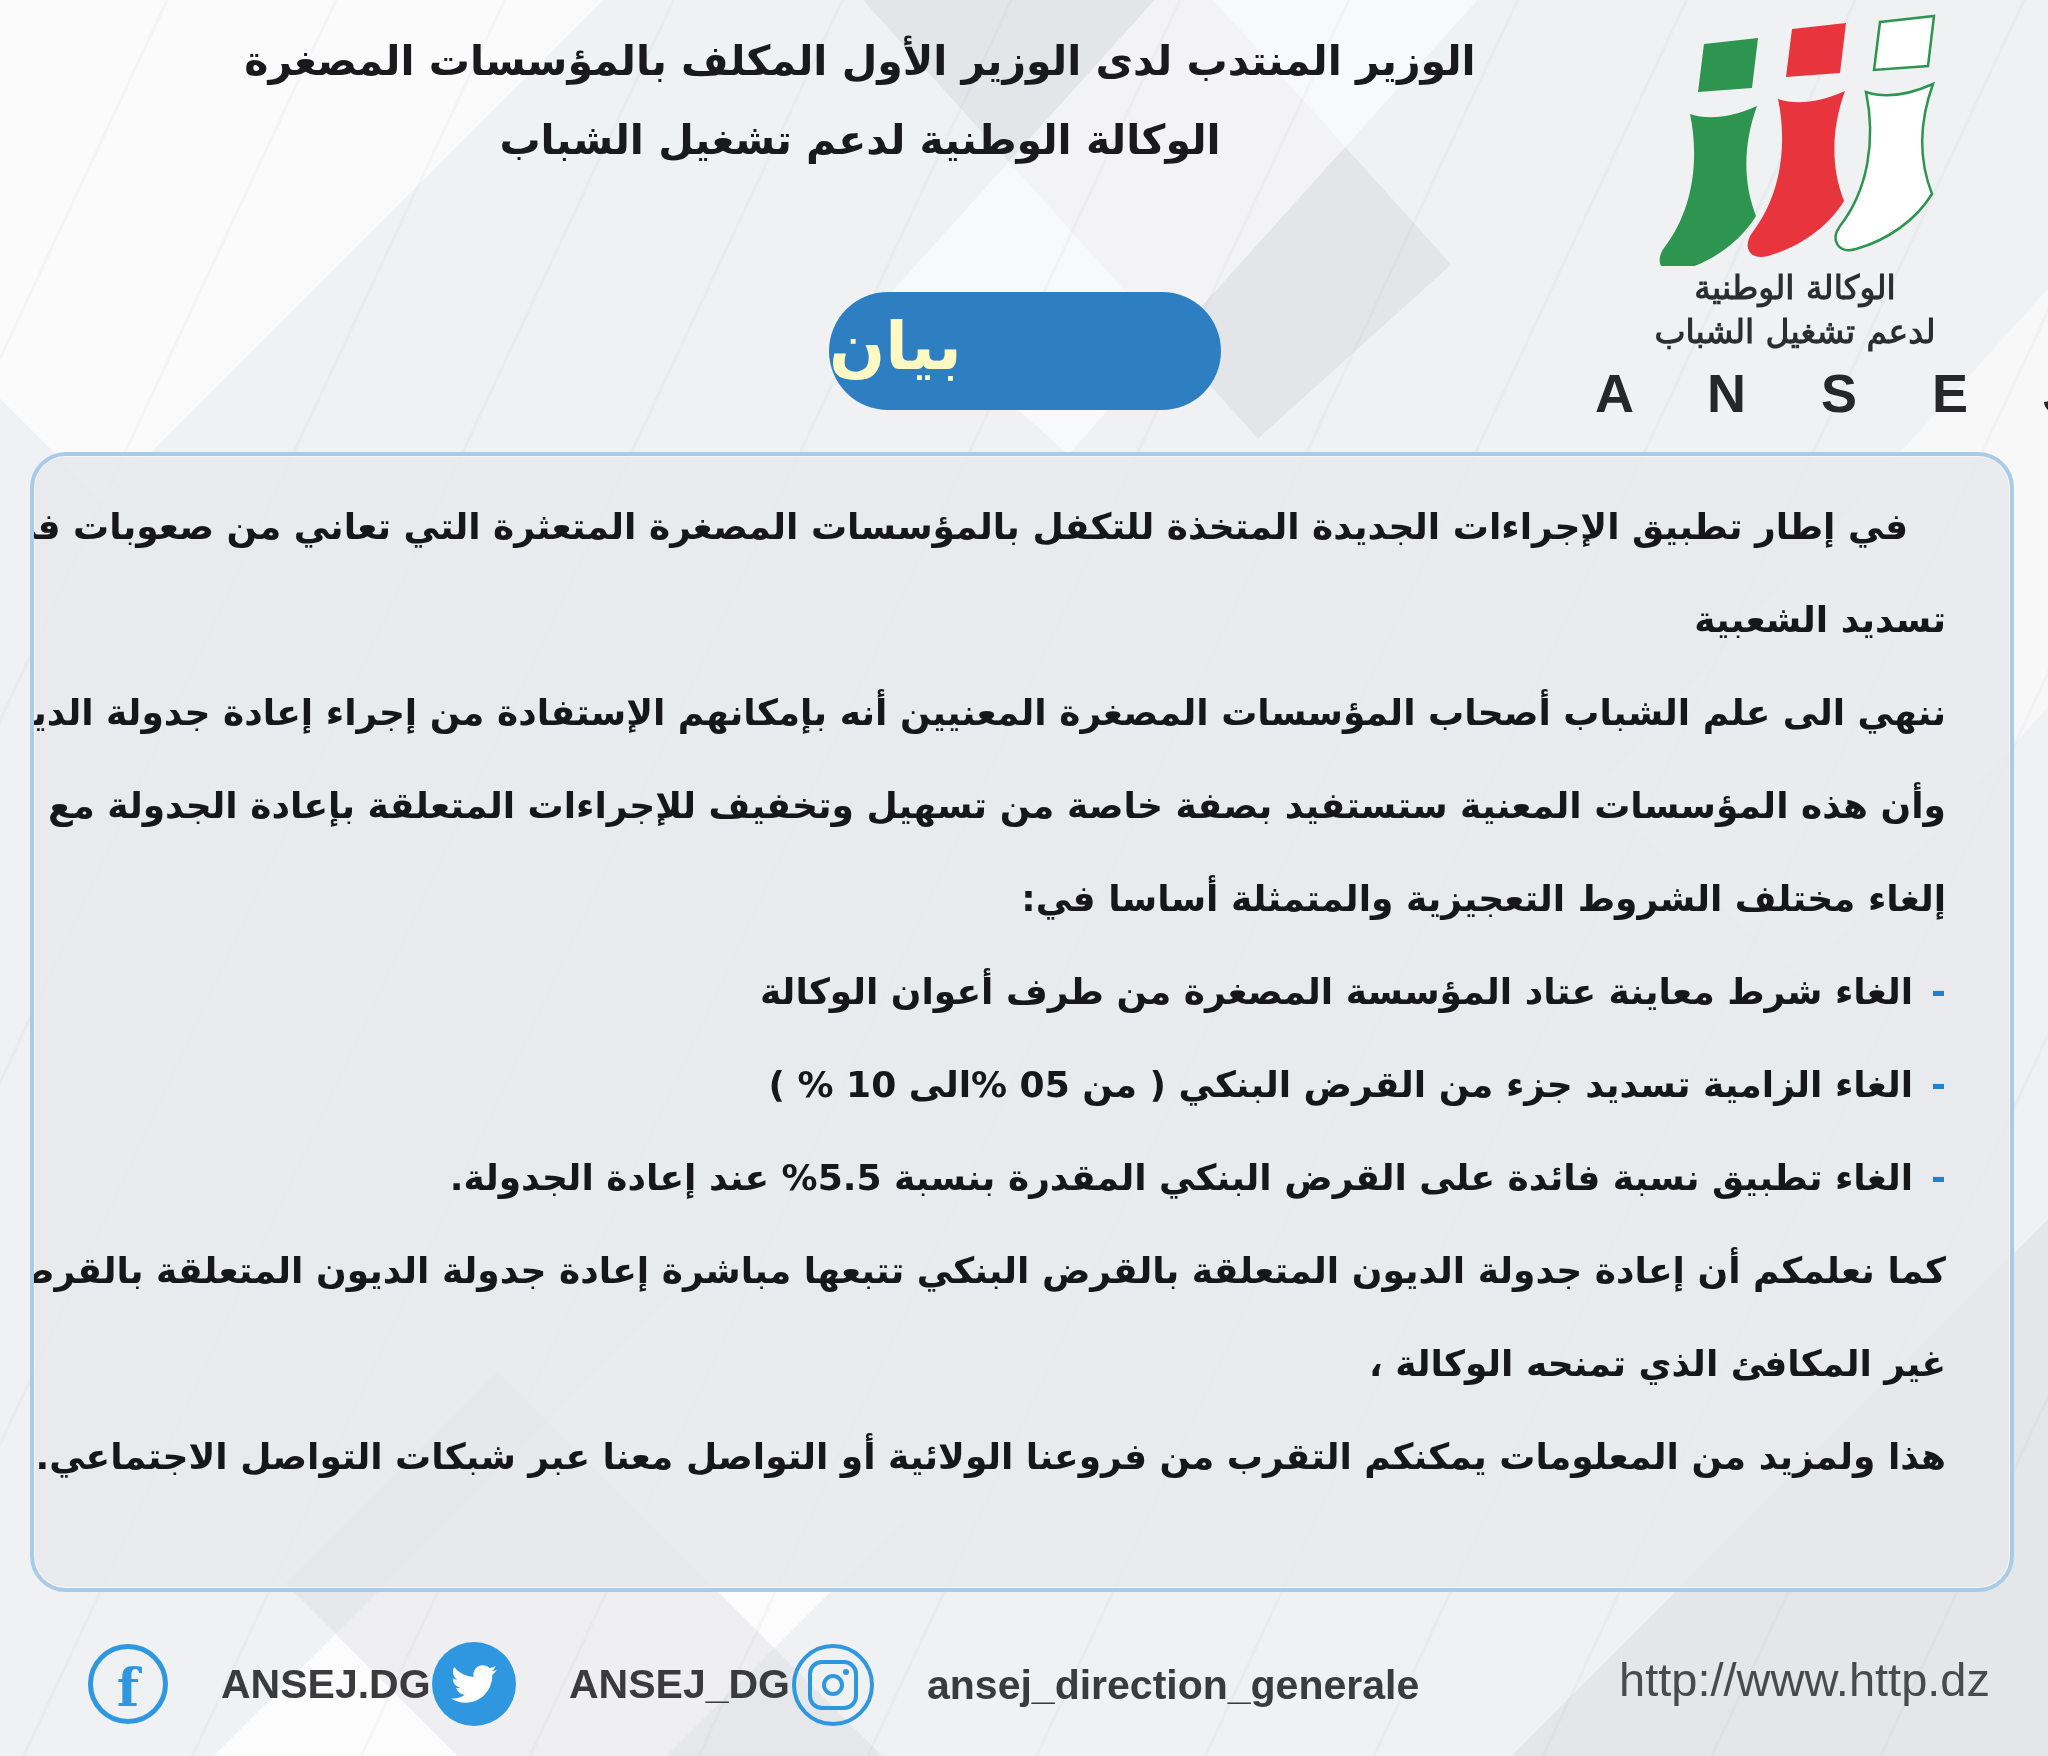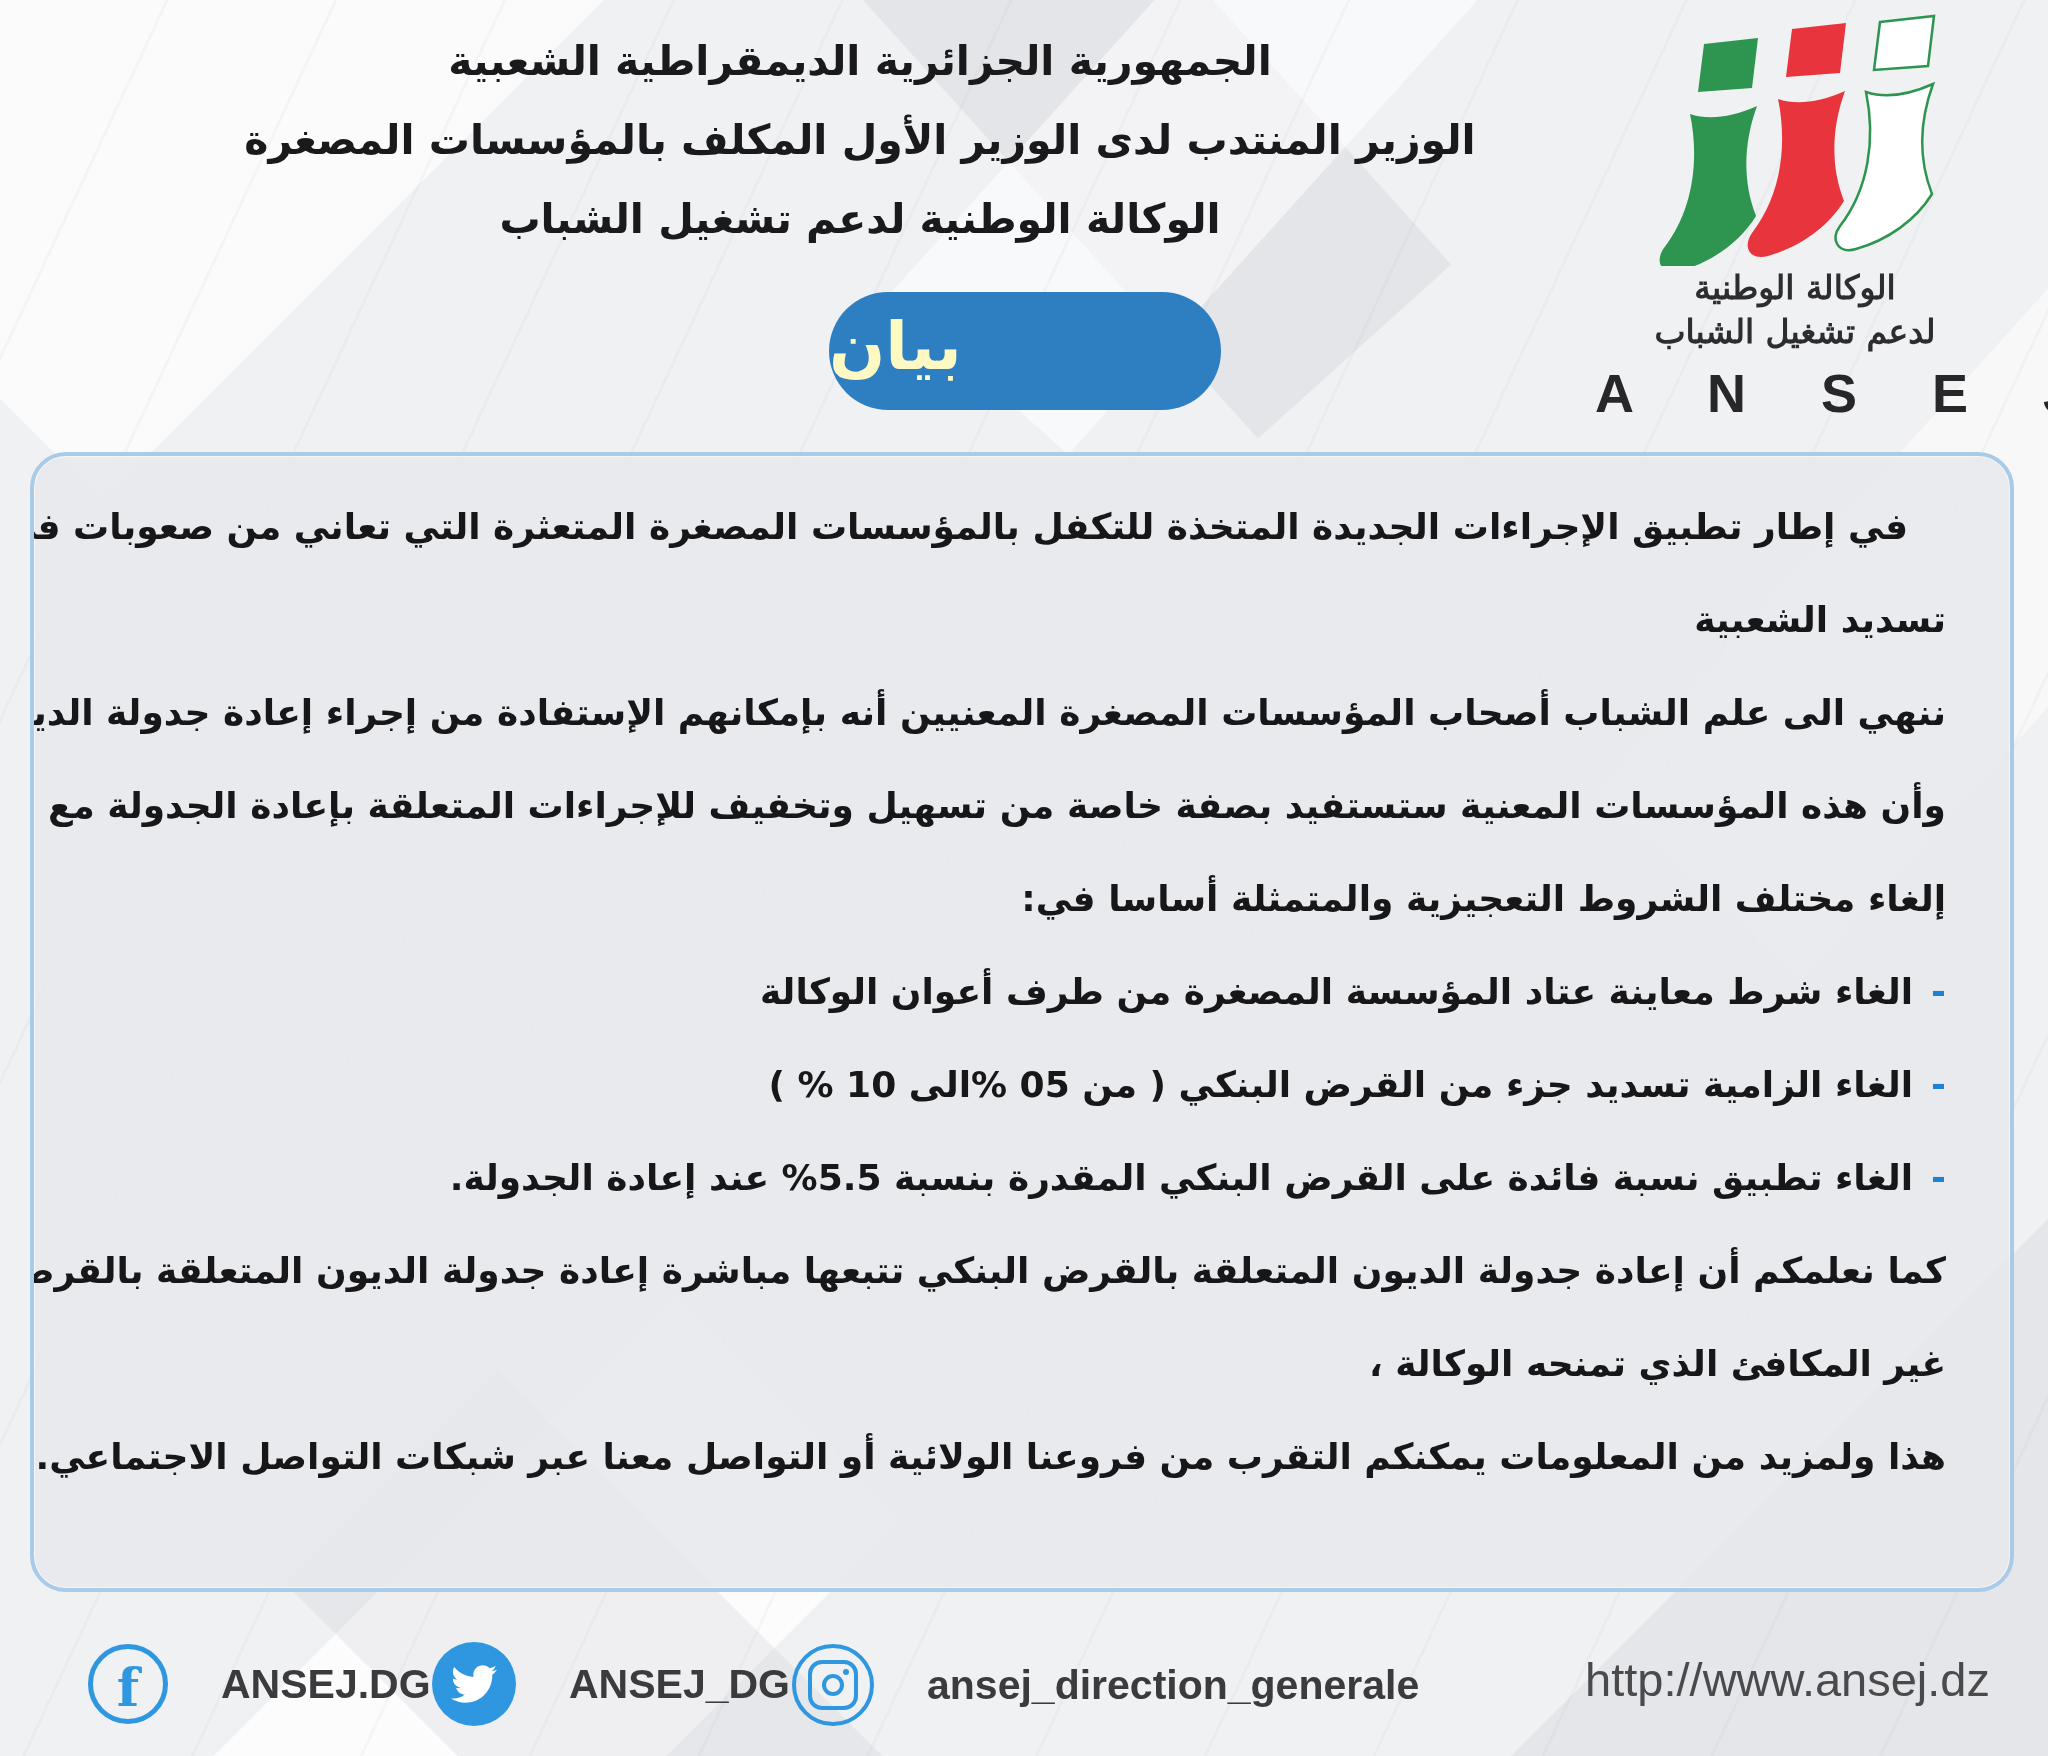--- a/index.html
+++ b/index.html
@@ -66,21 +66,20 @@
     <div class="band bandB"></div>
     <div class="band bandC"></div>
     <div class="band bandG"></div>
     <div class="band bandD"></div>
     <div class="band bandE"></div>
     <div class="band bandF"></div>
     <div class="hairlines"></div>
   </div>
 
   <div class="header">
-    <div class="h-line">الجمهورية الجزائرية الديمقراطية الشعبية</div>
     <div class="h-line">الوزير المنتدب لدى الوزير الأول المكلف بالمؤسسات المصغرة</div>
     <div class="h-line">الوكالة الوطنية لدعم تشغيل الشباب</div>
   </div>
 
   <div class="logo">
     <svg class="logo-mark" width="310" height="252" viewBox="0 0 310 252">
       <defs>
         <path id="swoosh" d="M115,62 C88,74 66,76 48,70 C58,118 50,168 22,204 C12,218 20,232 38,227 C70,218 98,198 114,172 C100,136 102,98 115,62 Z"></path>
         <path id="sq" d="M62,0 L116,-6 L110,44 L56,48 Z"></path>
       </defs>
@@ -145,16 +144,16 @@
     <div class="social" style="left:792px;top:26px;text-align:right;">
       <div class="ig-outer" style="border-color:#2f97e0;">
         <div class="ig-square" style="border-color:#2f97e0;">
           <div class="ig-lens" style="border-color:#2f97e0;"></div>
           <div class="ig-dot" style="background:#2f97e0;"></div>
         </div>
       </div>
       <span class="soc-label">ansej_direction_generale</span>
     </div>
 
-    <div class="url">http://www.ansej.dz</div>
+    <div class="url">http://www.http.dz</div>
   </div>
 
 </div>
 
 </body></html>

